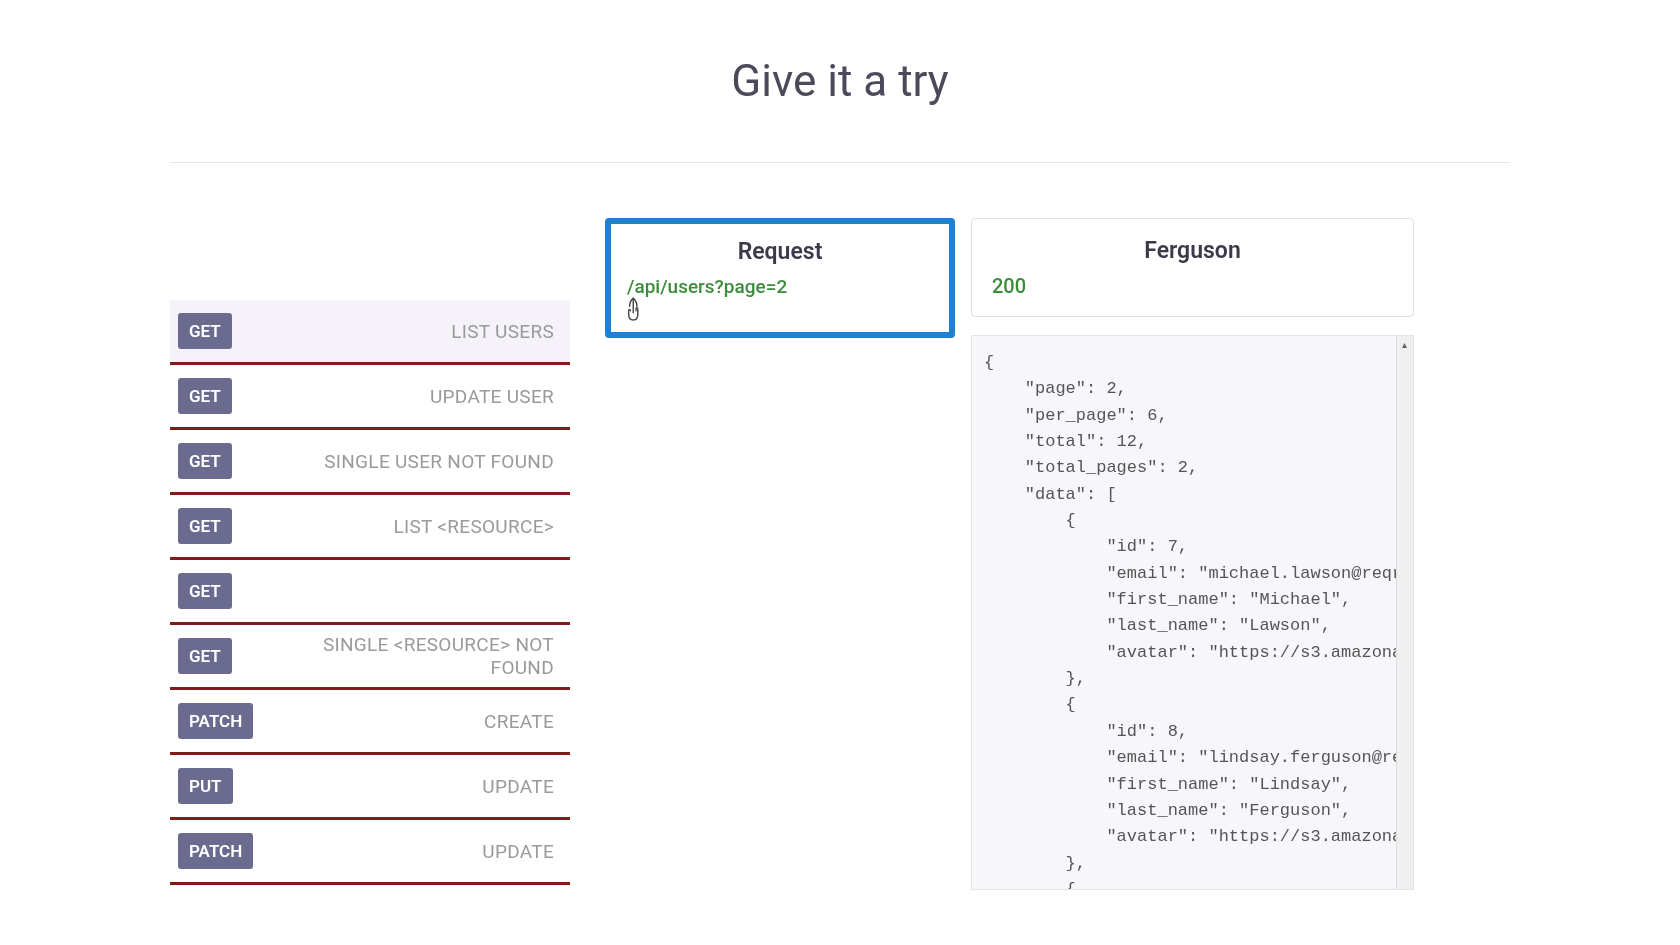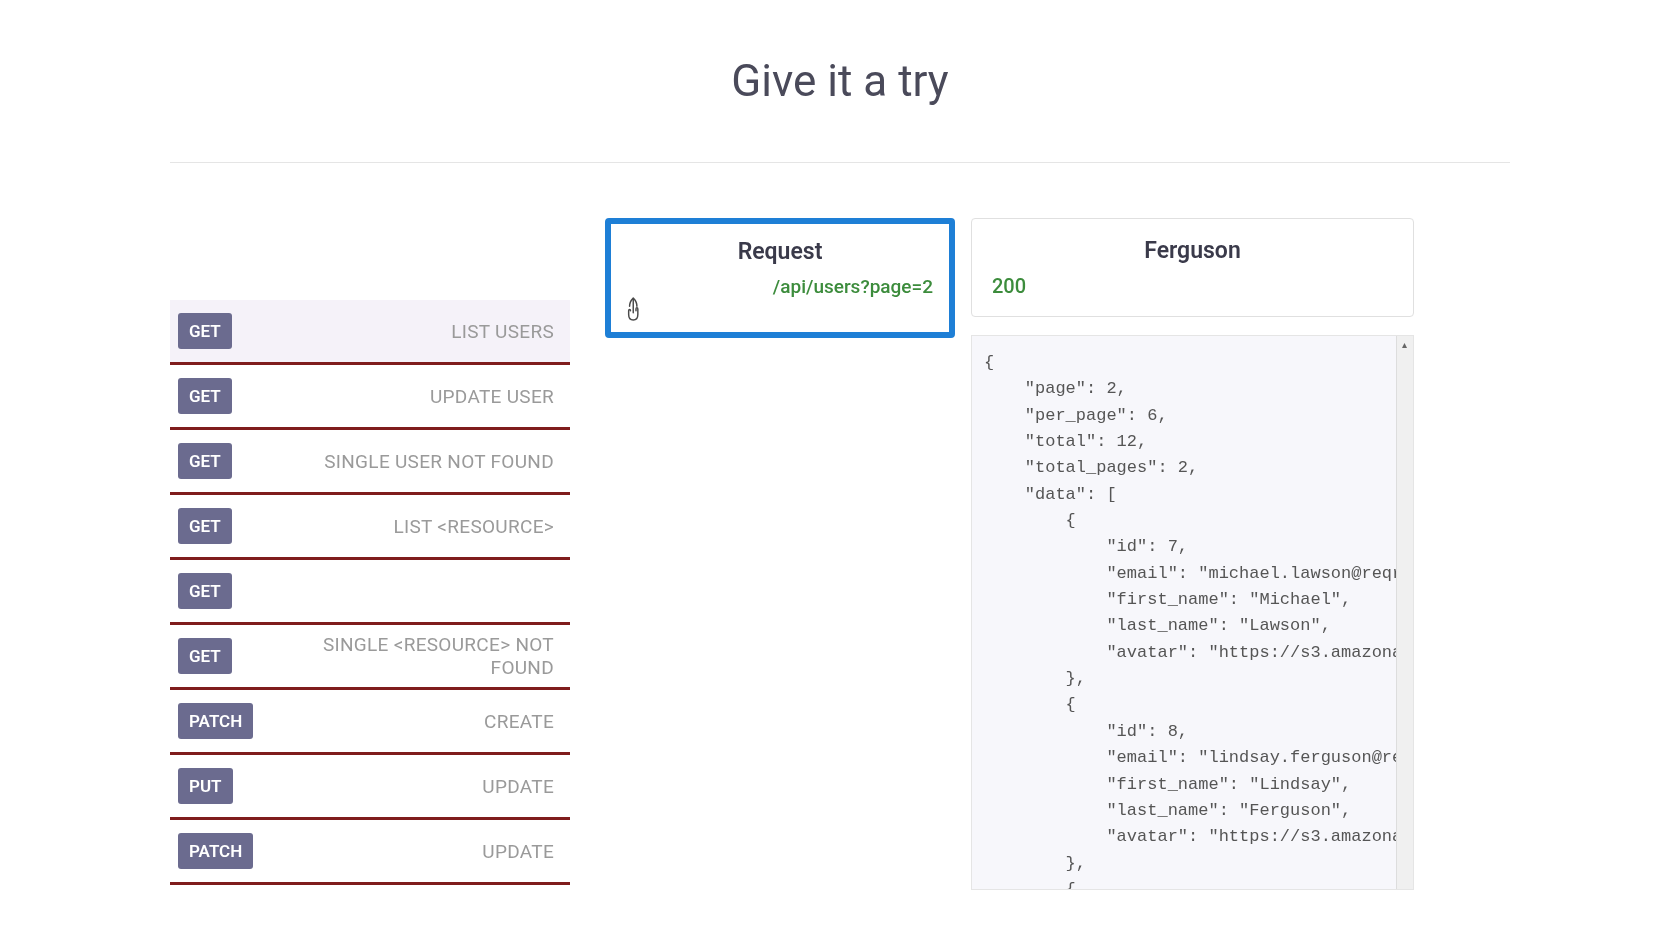--- a/index.html
+++ b/index.html
@@ -95,21 +95,20 @@
     font-size: 23px;
     font-weight: 600;
     color: #3a3a4a;
     margin-bottom: 10px;
     text-align: center;
   }
   .request-url {
     color: #3c8c3c;
     font-size: 19px;
     font-weight: 500;
-    text-align: right;
   }
   .response-code {
     color: #3c8c3c;
     font-size: 20px;
     font-weight: 500;
   }
   .response-body-container {
     margin-top: 18px;
     background: #f7f7fb;
     border: 1px solid #e5e5e5;

